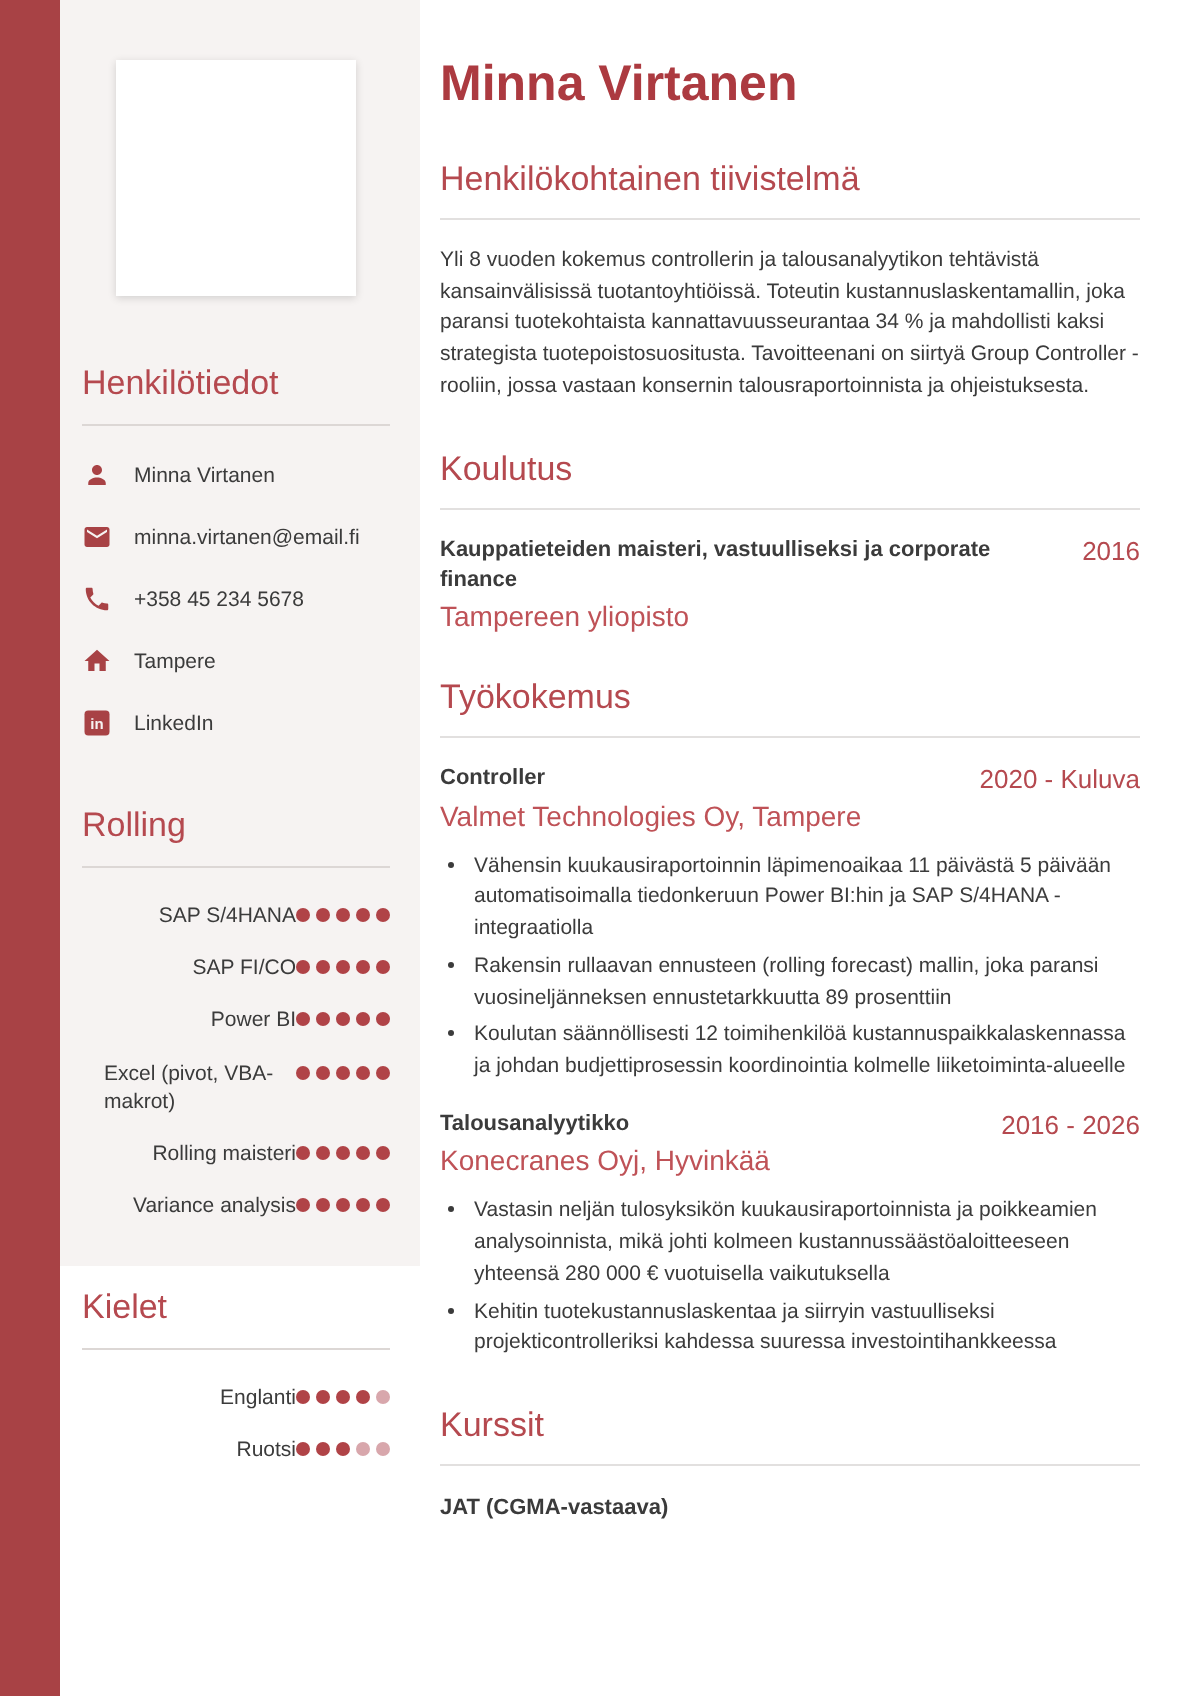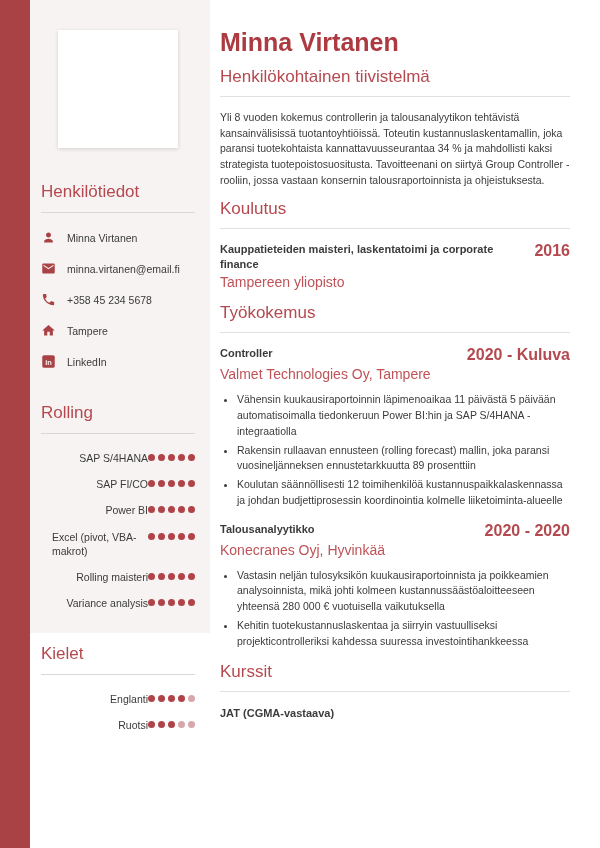--- a/index.html
+++ b/index.html
@@ -16,28 +16,28 @@
   .cicon{flex:0 0 15px;width:15px;height:15px;color:var(--accent,#a84245);}
   .cicon svg{width:15px;height:15px;display:block;}
   .skill-row{display:flex;justify-content:flex-end;margin-bottom:12px;font-size:10.5px;line-height:1.35;}
   .skill-label{max-width:96px;}
   .dots{display:flex;gap:3px;padding-top:3px;}
   .dot{width:7px;height:7px;border-radius:50%;background:var(--dot_filled,#b04347);}
   .dot.empty{background:var(--dot_empty,#d8a7ac);}
   .main{position:absolute;left:210px;top:0;width:390px;height:848px;box-sizing:border-box;
         padding:28px 30px 0 10px;}
   .name{font-size:25px;font-weight:700;color:var(--name,#ac3a40);margin:0;line-height:1.15;}
-  .section{margin-top:10px;}
+  .section{margin-top:23px;}
   .sec-h{font-size:17px;font-weight:400;color:var(--heading,#b5494f);margin:0;}
   .sec-hr{border:none;border-top:1px solid #e2e0df;margin:9px 0 13px;}
   .summary{font-size:10.5px;line-height:1.5;margin:0;}
   .entry{margin-bottom:13px;}
   .entry-head{display:flex;justify-content:space-between;align-items:flex-start;}
   .entry-title{font-weight:700;font-size:11px;color:#3b3b3b;max-width:295px;line-height:1.4;}
-  .entry-date{font-weight:700;font-size:16px;color:var(--heading,#b5494f);white-space:nowrap;}
+  .entry-date{font-weight:400;font-size:13px;color:var(--heading,#b5494f);white-space:nowrap;}
   .entry-sub{color:var(--company,#bf5257);font-size:14px;margin-top:2px;}
   ul.bullets{margin:10px 0 0;padding-left:17px;font-size:10.5px;line-height:1.5;}
   ul.bullets li{margin-bottom:3px;}
   .course-line{font-weight:700;font-size:11px;line-height:1.55;}
 </style>
 </head>
 <body>
 
 <div class="page">
   <div class="accent-bar"></div>
@@ -190,21 +190,21 @@
       <hr class="sec-hr">
       <p class="summary">Yli 8 vuoden kokemus controllerin ja talousanalyytikon tehtävistä kansainvälisissä tuotantoyhtiöissä. Toteutin kustannuslaskentamallin, joka paransi tuotekohtaista kannattavuusseurantaa 34 % ja mahdollisti kaksi strategista tuotepoistosuositusta. Tavoitteenani on siirtyä Group Controller - rooliin, jossa vastaan konsernin talousraportoinnista ja ohjeistuksesta.</p>
     </div>
 
     <div class="section">
       <h2 class="sec-h">Koulutus</h2>
       <hr class="sec-hr">
       <div id="education-list">
           <div class="entry">
             <div class="entry-head">
-              <div class="entry-title">Kauppatieteiden maisteri, laskentatoimi ja corporate finance</div>
+              <div class="entry-title">Kauppatieteiden maisteri, vastuulliseksi ja corporate finance</div>
               <div class="entry-date">2016</div>
             </div>
             <div class="entry-sub">Tampereen yliopisto</div>
           </div>
         </div>
     </div>
 
     <div class="section">
       <h2 class="sec-h">Työkokemus</h2>
       <hr class="sec-hr">
@@ -217,21 +217,21 @@
             <div class="entry-sub">Valmet Technologies Oy, Tampere</div>
             <ul class="bullets">
               <li>Vähensin kuukausiraportoinnin läpimenoaikaa 11 päivästä 5 päivään automatisoimalla tiedonkeruun Power BI:hin ja SAP S/4HANA - integraatiolla</li>
               <li>Rakensin rullaavan ennusteen (rolling forecast) mallin, joka paransi vuosineljänneksen ennustetarkkuutta 89 prosenttiin</li>
               <li>Koulutan säännöllisesti 12 toimihenkilöä kustannuspaikkalaskennassa ja johdan budjettiprosessin koordinointia kolmelle liiketoiminta-alueelle</li>
             </ul>
           </div>
           <div class="entry">
             <div class="entry-head">
               <div class="entry-title">Talousanalyytikko</div>
-              <div class="entry-date">2020 - 2020</div>
+              <div class="entry-date">2016 - 2026</div>
             </div>
             <div class="entry-sub">Konecranes Oyj, Hyvinkää</div>
             <ul class="bullets">
               <li>Vastasin neljän tulosyksikön kuukausiraportoinnista ja poikkeamien analysoinnista, mikä johti kolmeen kustannussäästöaloitteeseen yhteensä 280 000 € vuotuisella vaikutuksella</li>
               <li>Kehitin tuotekustannuslaskentaa ja siirryin vastuulliseksi projekticontrolleriksi kahdessa suuressa investointihankkeessa</li>
             </ul>
           </div>
         </div>
     </div>
 

